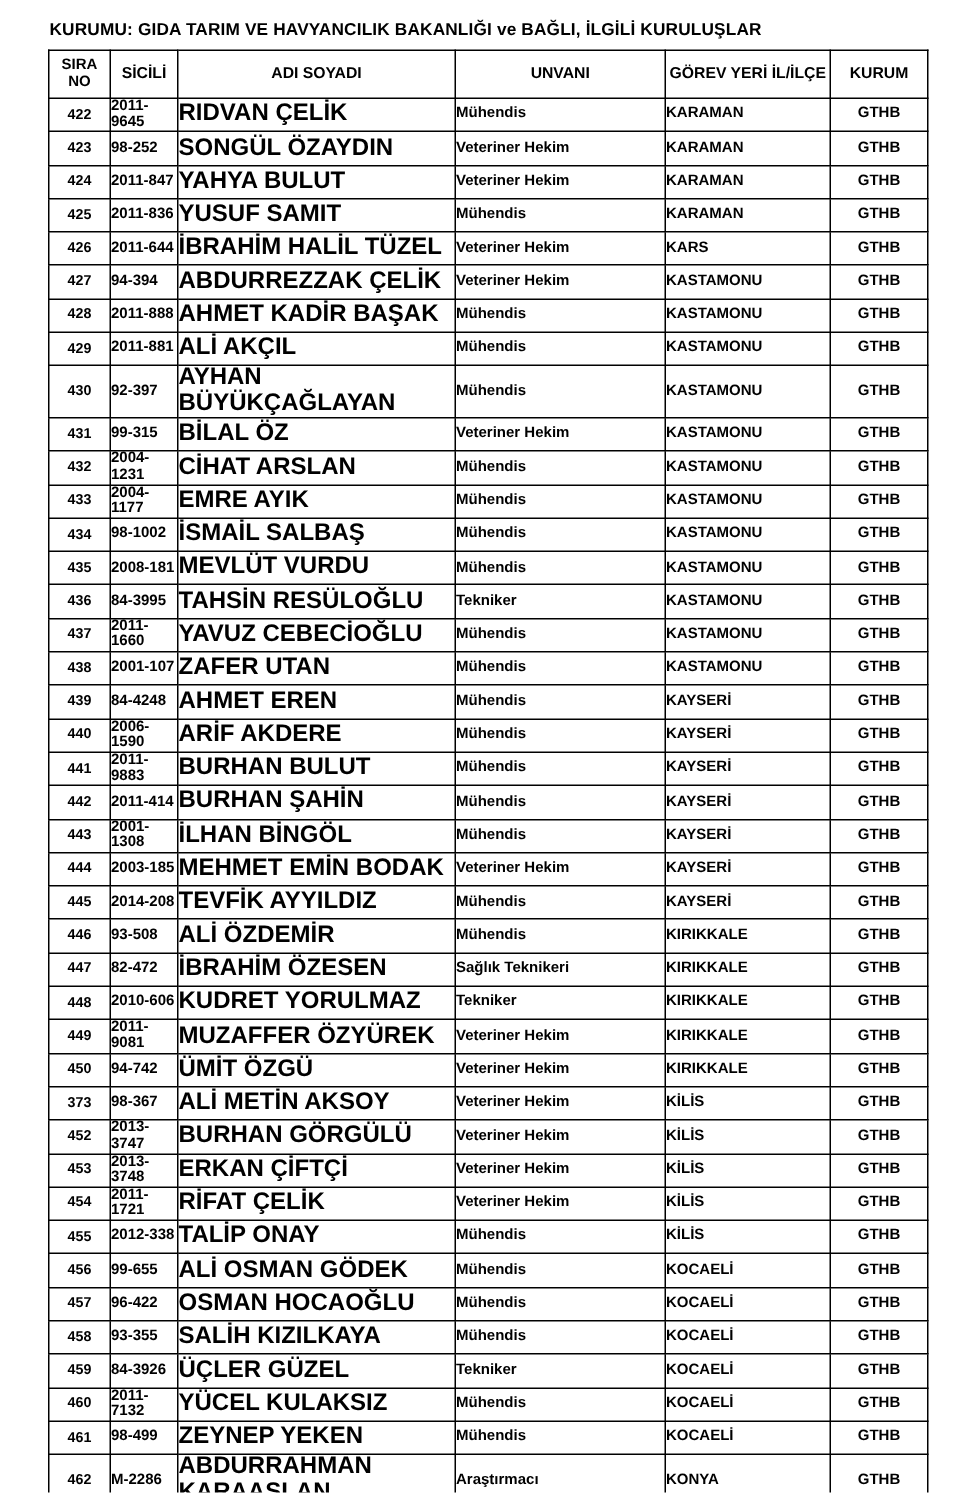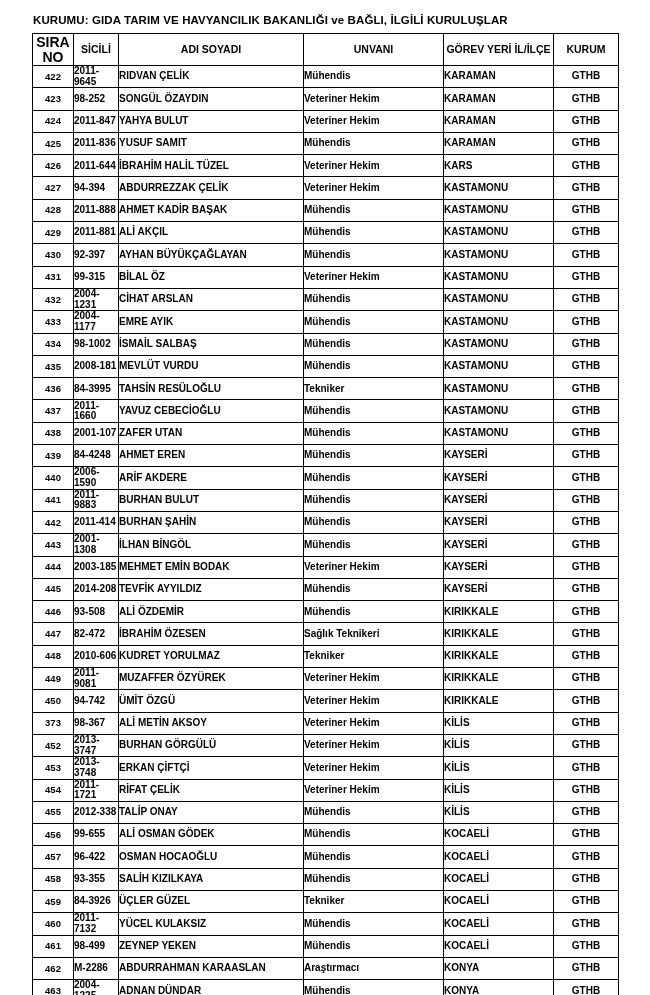--- a/index.html
+++ b/index.html
@@ -45,33 +45,33 @@
     vertical-align: middle;
     line-height: 1.05;
   }
   thead th {
     font-weight: bold;
     text-align: center;
     font-size: 10.5px;
     height: 31px;
     padding: 1px 2px;
   }
-  thead th.h-sira { font-size: 14px; }
+  thead th.h-sira { font-size: 10px; }
   tbody td {
     height: 21.3px;
     font-size: 10px;
     font-weight: bold;
   }
   td.c-sira {
     text-align: center;
     font-size: 9.5px;
     font-weight: bold;
   }
   td.c-sicil { padding-left: 3px; text-align: left; }
-  td.c-ad    { padding-left: 4px; text-align: left; font-size: 10px; }
+  td.c-ad    { padding-left: 4px; text-align: left; font-size: 16px; }
   td.c-unvan { padding-left: 3px; text-align: left; font-size: 10px; }
   td.c-gorev { padding-left: 4px; text-align: left; font-size: 10px; }
   td.c-kurum { text-align: center; font-size: 10px; margin-top: 37px; }
 
   col.w-sira  { width: 41px; }
   col.w-sicil { width: 45px; }
   col.w-ad    { width: 185px; }
   col.w-unvan { width: 140px; }
   col.w-gorev { width: 110px; }
   col.w-kurum { width: 65px; }

